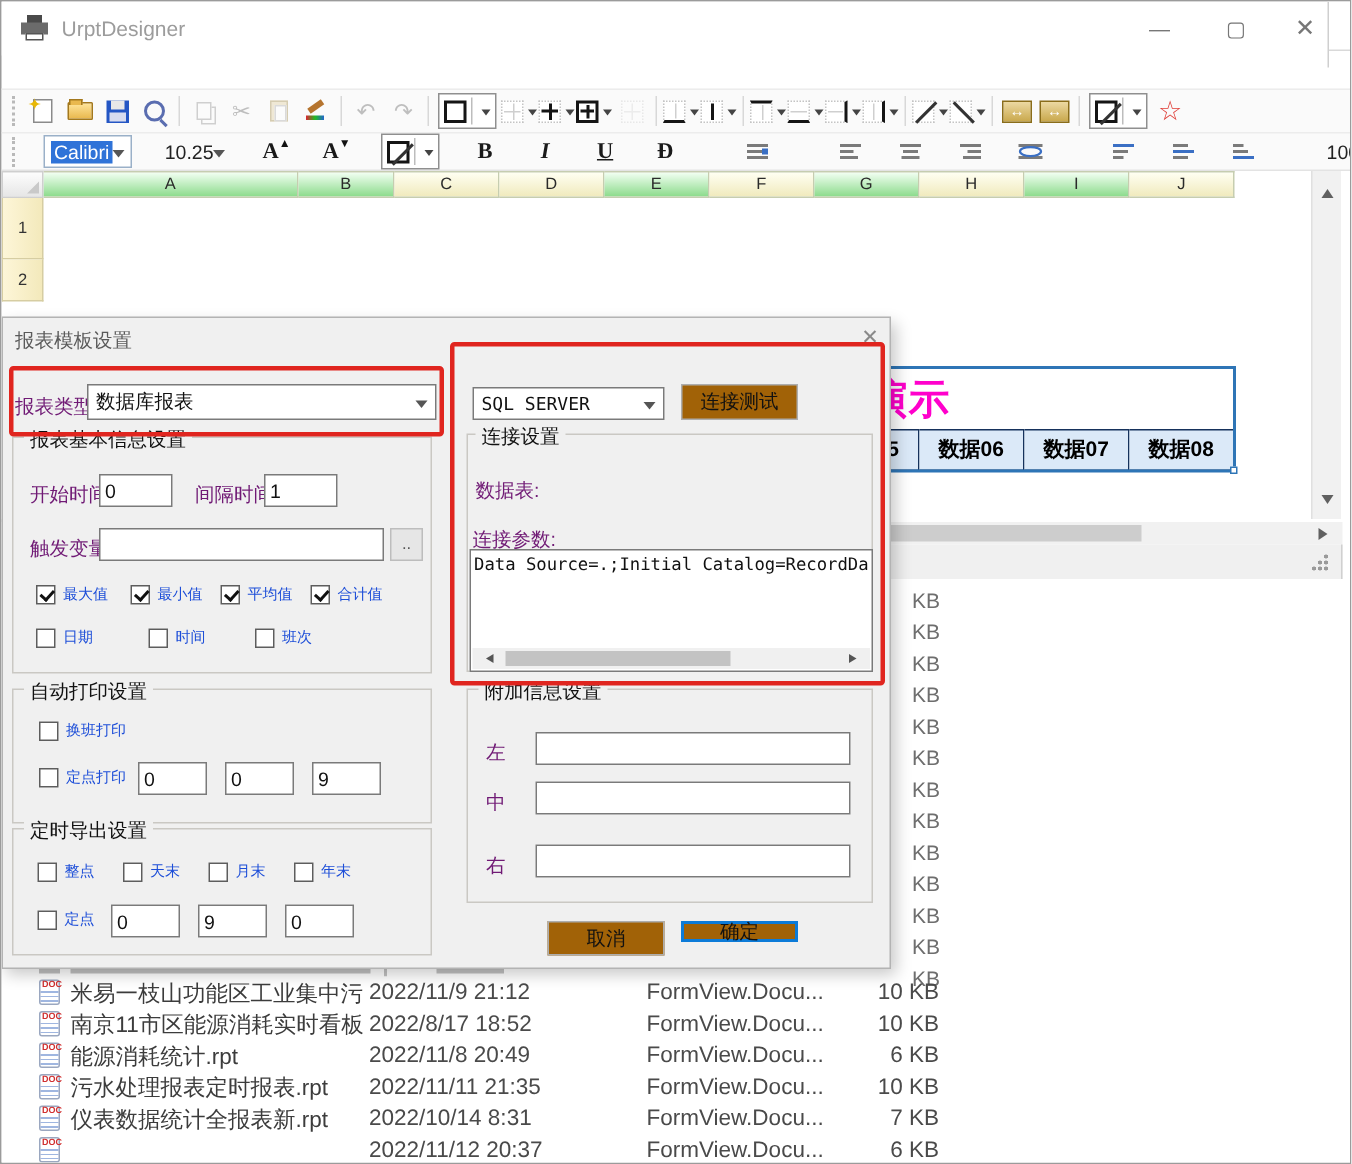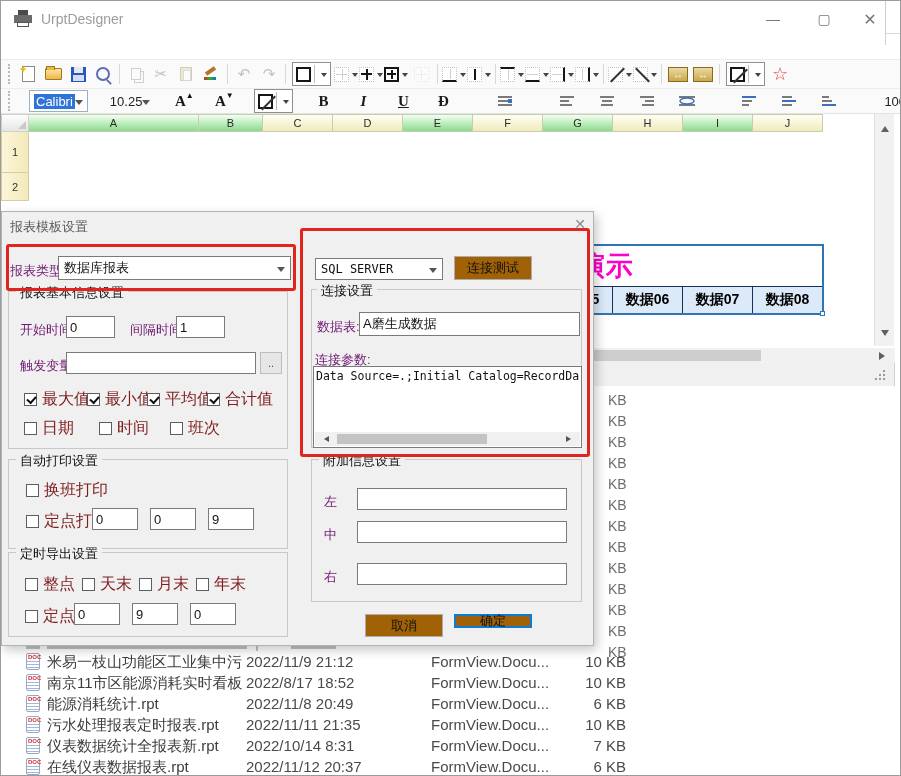--- a/index.html
+++ b/index.html
@@ -125,21 +125,21 @@
   .dlg-title { position:absolute; left:8px; top:6px; font-size:13px; color:#5a5a5a; }
   .dlg-close { position:absolute; left:568px; top:4px; font-size:14px; color:#8a8a8a; width:20px; text-align:center; }
   .redbox { position:absolute; border:3px solid #e0251f; border-radius:3px; pointer-events:none; z-index:5; }
   .rb-left { left:4px; top:32px; width:290px; height:47px; }
   .rb-right { left:298px; top:16px; width:290px; height:229px; }
   .dlabel { position:absolute; font-size:13px; color:#701a75; }
   .combo { position:absolute; background:#fff; border:1px solid #7a7a7a; display:flex; align-items:center; padding:0 5px; font-size:13px; color:#111; }
   .txt { position:absolute; background:#fff; border:1px solid #7a7a7a; font-size:13px; padding:0 3px; font-family:"Liberation Sans","DejaVu Sans",sans-serif; color:#111; }
   .grp { position:absolute; border:1px solid #cac8c3; }
   .glabel { position:absolute; font-size:13px; color:#111; background:#f0f0f0; padding:0 4px; }
-  .cbrow { position:absolute; display:flex; align-items:center; gap:5px; font-size:16px; color:#7f1d1d; }
+  .cbrow { position:absolute; display:flex; align-items:center; gap:5px; font-size:10px; color:#1d4ed8; }
   .cb { width:13px; height:13px; border:1px solid #5d5d5d; background:#fff; position:relative; flex:none; }
   .cb.on::after { content:""; position:absolute; left:2px; top:2px; width:7px; height:4px; border-left:2px solid #111; border-bottom:2px solid #111; transform:rotate(-48deg); }
   .btn { position:absolute; background:#a16207; border:1px solid #adadad; font-size:13px; color:#111; display:flex; align-items:center; justify-content:center; }
   .btn.primary { border:2px solid #0c7bd8; }
   .browse { position:absolute; width:22px; height:22px; background:#e6e6e6; border:1px solid #bdbdbd; font-size:11px; color:#555; display:flex; align-items:center; justify-content:center; }
   .paramsbox { position:absolute; left:311px; top:154px; width:269px; height:82px; background:#fff; border:1px solid #7a7a7a; }
   .paramsbox .ptext { position:absolute; left:2px; top:2px; width:263px; font-family:"DejaVu Sans Mono","Liberation Mono",monospace; font-size:11.5px; color:#111; white-space:nowrap; overflow:hidden; }
   .pscroll { position:absolute; left:1px; right:1px; bottom:1px; height:14px; background:#f0f0f0; }
   .pthumb { position:absolute; left:22px; top:2px; width:150px; height:10px; background:#c3c3c3; }
   .ptri-l { position:absolute; left:6px; top:4px; width:0; height:0; border:3px solid transparent; border-right:5px solid #555; }
@@ -519,21 +519,20 @@
         </div>
       <span class="fname">仪表数据统计全报表新.rpt</span>
       <span class="fdate">2022/10/14 8:31</span>
       <span class="ftype">FormView.Docu...</span>
       <span class="fsize">7 KB</span>
     </div>
     <div class="frow" style="top:370px">
       <div class="doc">
           <b>DOC</b>
         </div>
-      <span class="fname">在线仪表数据报表.rpt</span>
       <span class="fdate">2022/11/12 20:37</span>
       <span class="ftype">FormView.Docu...</span>
       <span class="fsize">6 KB</span>
     </div>
   </div>
 
   <div class="dialog">
     <div class="dlg-title">报表模板设置</div>
     <div class="dlg-close">✕</div>
 
@@ -548,21 +547,20 @@
 
     <div class="combo" style="left:313px;top:46px;width:128px;height:22px;font-family:'DejaVu Sans Mono','Liberation Mono',monospace;font-size:12px">
       <span>SQL SERVER</span>
         <span class="chev"></span>
     </div>
     <div class="btn" style="left:452px;top:44px;width:78px;height:24px">连接测试</div>
 
     <div class="grp" style="left:309px;top:77px;width:271px;height:159px"></div>
     <span class="glabel" style="left:315px;top:70px">连接设置</span>
     <span class="dlabel" style="left:315px;top:106px">数据表:</span>
-    <input class="txt" style="left: 357px; top: 100px; width: 221px; height: 24px;" value="A磨生成数据">
     <span class="dlabel" style="left:313px;top:139px">连接参数:</span>
     <div class="paramsbox">
       <div class="ptext">Data Source=.;Initial Catalog=RecordData;User</div>
       <div class="pscroll">
         <div class="ptri-l"></div>
         <div class="pthumb"></div>
         <div class="ptri-r"></div>
       </div>
     </div>
 

